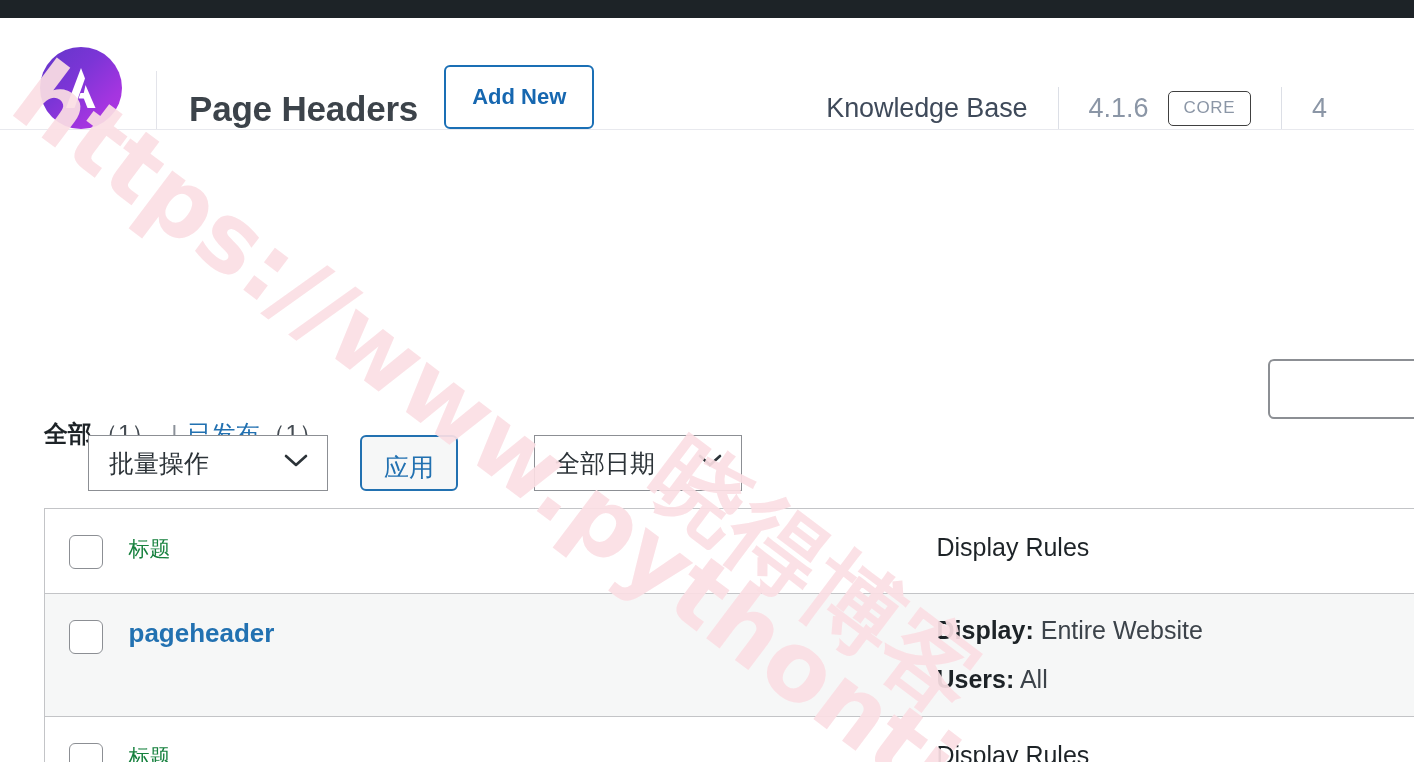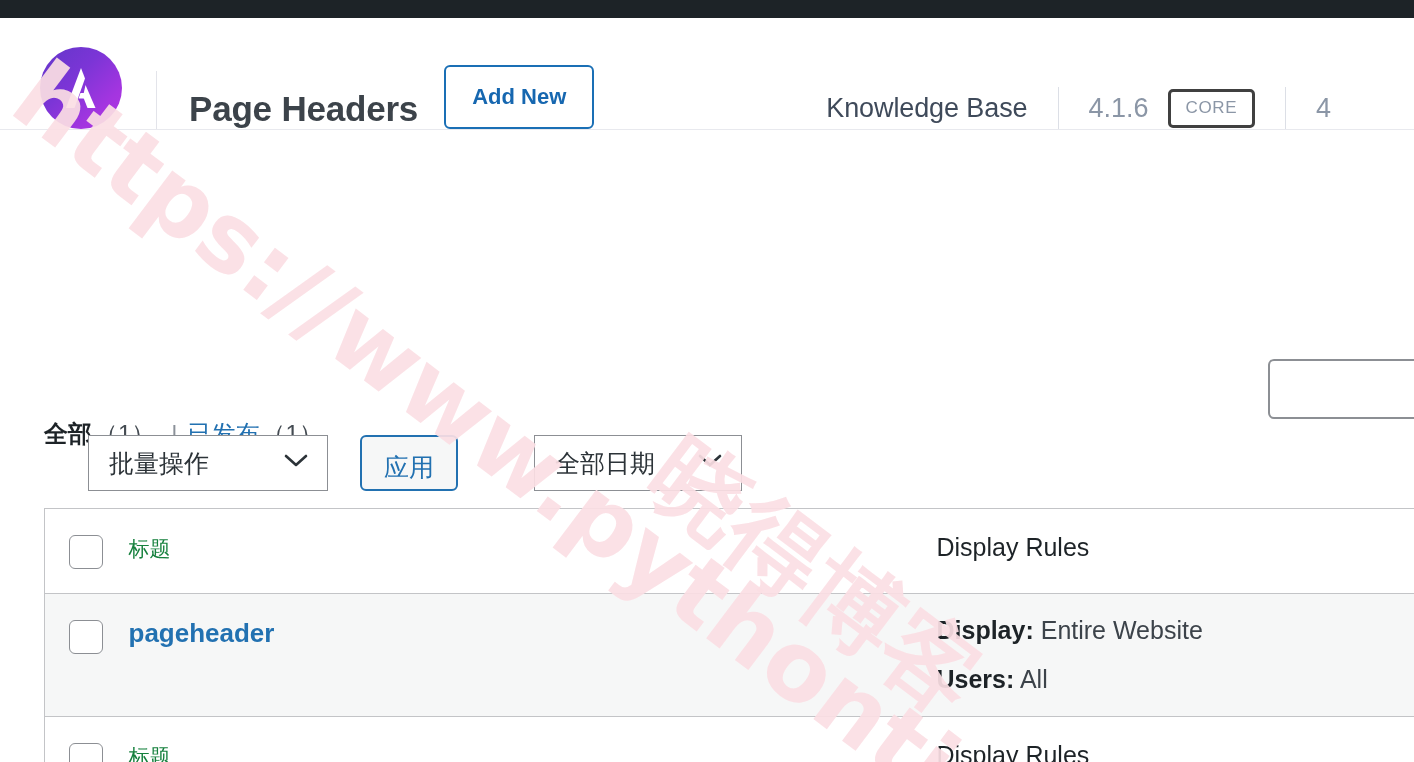--- a/index.html
+++ b/index.html
@@ -115,21 +115,21 @@
     margin: 0 30px;
     flex: none;
   }
   .meta-version {
     font-size: 27px;
     color: #8b96a6;
   }
   .meta-badge {
     margin-left: 19px;
     padding: 6px 15px 7px;
-    border: 3px solid #404040;
+    border: 1px solid #404040;
     border-radius: 5px;
     font-size: 17px;
     color: #8b96a6;
     letter-spacing: 0.6px;
   }
   .meta-version-2 {
     font-size: 27px;
     color: #8b96a6;
   }
 

